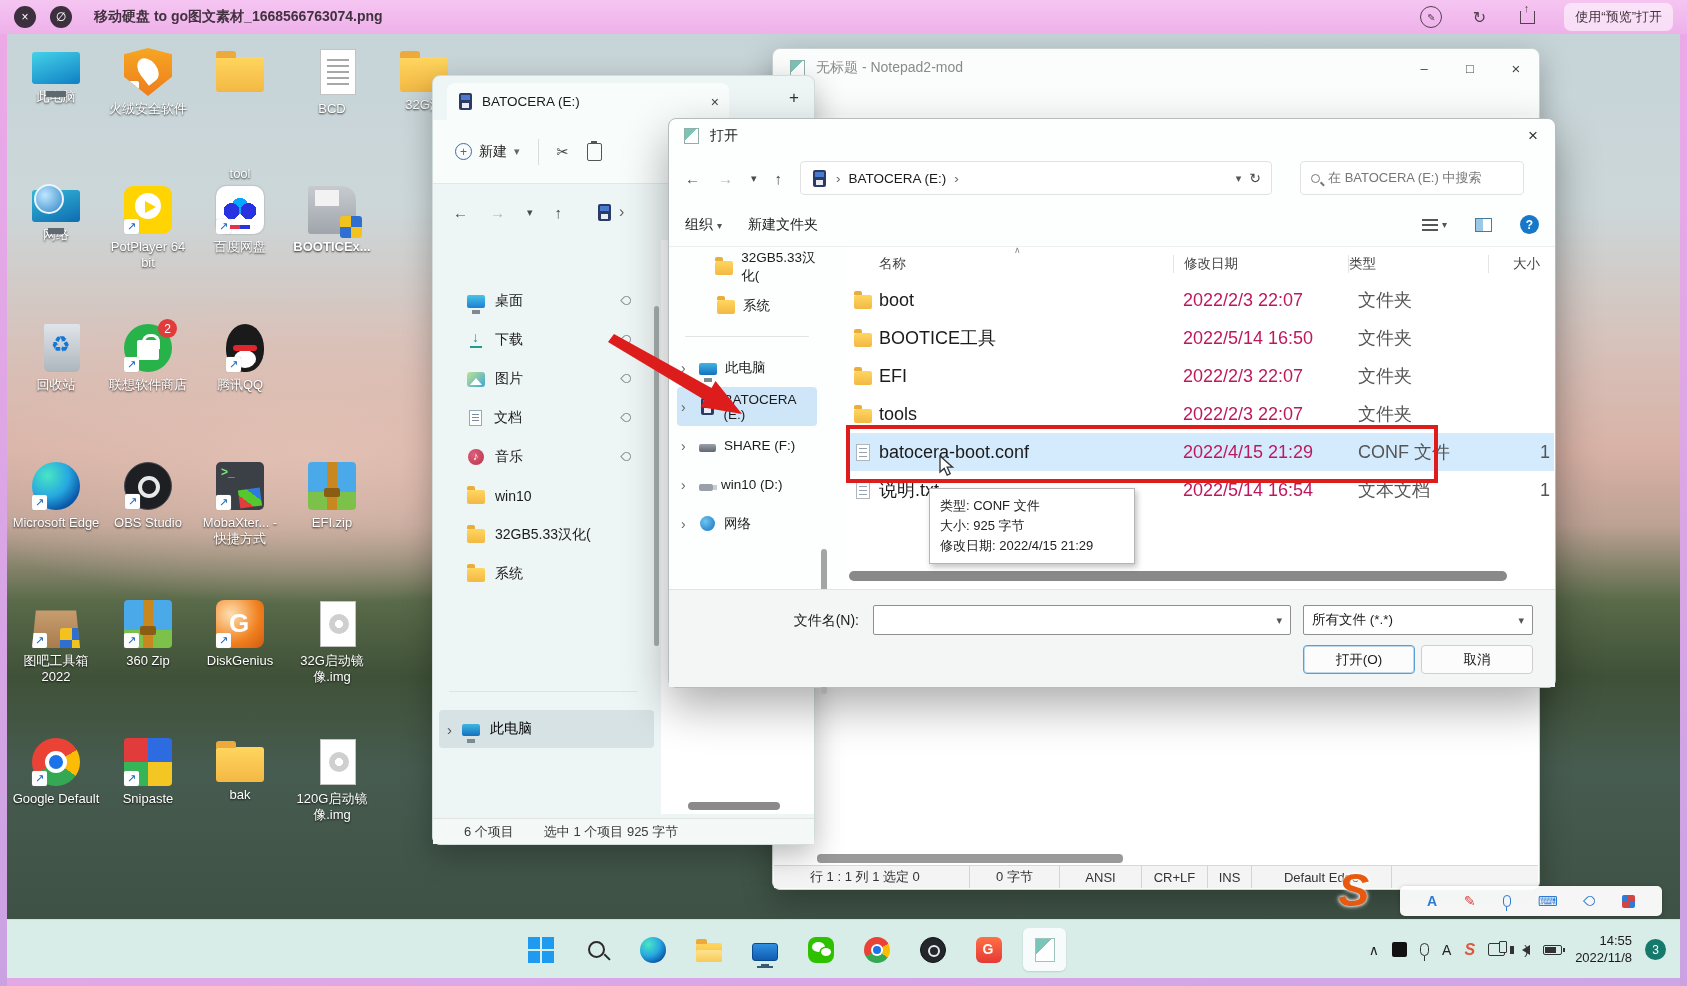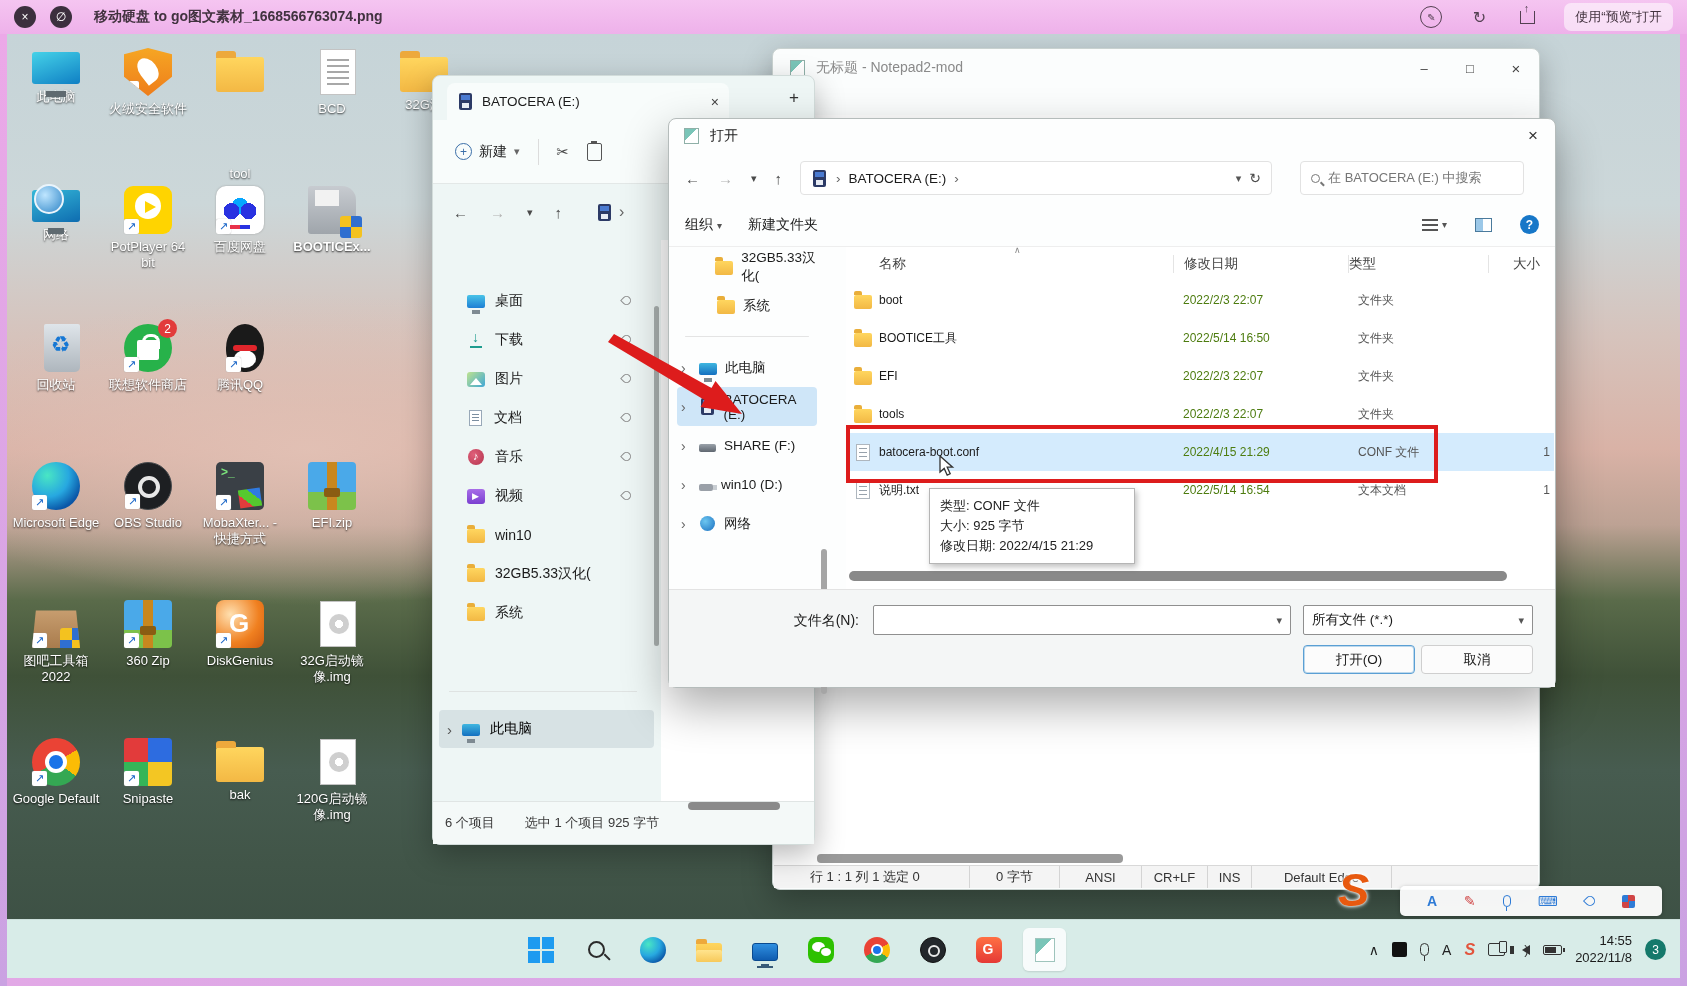--- a/index.html
+++ b/index.html
@@ -136,21 +136,21 @@
   #exp-side{position:absolute;left:0;top:164px;width:220px;bottom:30px;padding-top:41px}
   .side-item{height:39px;display:flex;align-items:center;padding-left:34px;gap:10px;font-size:14px;color:#1b1b1b;position:relative}
   .side-item .pin{display:none;margin-left:auto;margin-right:22px;width:9px;height:9px;border:1.5px solid #8c8c8c;border-radius:50% 50% 50% 0;transform:rotate(45deg)}
   .side-item.pinned .pin{display:block}
   #exp-thispc{position:absolute;left:6px;right:160px;top:634px;height:38px;background:#d7e2e4;border-radius:4px;display:flex;align-items:center;gap:10px;padding-left:8px;font-size:14px}
   #exp-thispc .chev{color:#555;font-size:15px}
   #exp-sep{position:absolute;left:16px;top:615px;width:188px;height:1px;background:#dfe3e2}
   #exp-vscroll{position:absolute;left:221px;top:230px;width:5px;height:340px;background:#a9b0af;border-radius:3px}
   #exp-content{position:absolute;left:228px;top:164px;right:0;bottom:30px;background:#fff}
   #exp-hscroll{position:absolute;left:255px;bottom:34px;width:92px;height:8px;background:#8a8a8a;border-radius:4px;z-index:21}
-  #exp-status{position:absolute;left:0;bottom:0;width:100%;height:43px;background:#f4f9f8;border-top:1px solid #e0e5e4;display:flex;align-items:center;gap:30px;padding-left:12px;font-size:13px;color:#3a3a3a}
+  #exp-status{position:absolute;left:0;bottom:0;width:100%;height:26px;background:#f4f9f8;border-top:1px solid #e0e5e4;display:flex;align-items:center;gap:30px;padding-left:31px;font-size:13px;color:#3a3a3a}
 
   
   #notepad{left:772px;top:48px;width:768px;height:842px;z-index:10;background:#fbfdfd;border:1px solid #c9d2d0}
   #np-title{height:38px;display:flex;align-items:center;padding-left:16px;gap:10px;font-size:14px;color:#8a8a8a}
   #np-controls{margin-left:auto;display:flex}
   #np-controls span{width:46px;height:38px;display:flex;align-items:center;justify-content:center;color:#444;font-size:13px}
   #np-menu{height:28px;display:flex;gap:28px;padding-left:20px;align-items:center;font-size:14px;color:#1b1b1b}
   #np-body{position:absolute;left:1px;top:66px;right:1px;bottom:24px;background:#fff}
   #np-hscroll{position:absolute;left:44px;bottom:26px;width:306px;height:9px;background:#9a9a9a;border-radius:4px}
   #np-status{position:absolute;left:1px;right:1px;bottom:1px;height:23px;background:#f4f4f4;border-top:1px solid #d8d8d8;display:flex;font-size:13px;color:#333;align-items:stretch}
@@ -181,25 +181,25 @@
   .dside-item.selected{background:#cfe6f8}
   .dside-item.divider{height:1px;background:#e4e4e4;margin:11px 8px;padding:0}
   #dlg-sidescroll{position:absolute;left:152px;top:430px;width:6px;height:145px;background:#a5a5a5;border-radius:3px}
   #dlg-list{position:absolute;left:177px;top:128px;right:1px;bottom:98px;background:#fff;overflow:hidden}
   #dlg-cols{height:34px;display:flex;align-items:center;font-size:13.5px;color:#444;position:relative}
   #dlg-cols .c1{padding-left:33px;width:327px}
   #dlg-cols .c2{width:175px;border-left:1px solid #e4e4e4;padding-left:10px}
   #dlg-cols .c3{width:140px;border-left:1px solid #e4e4e4;padding-left:0}
   #dlg-cols .c4{flex:1;border-left:1px solid #e4e4e4;text-align:right;padding-right:14px}
   #sortcaret{position:absolute;left:168px;top:-2px;font-size:9px;color:#888}
-  .frow{height:38px;display:flex;align-items:center;font-size:12px;color:#1b1b1b}
+  .frow{height:38px;display:flex;align-items:center;font-size:18px;color:#1b1b1b}
   .frow.selected{background:#d4ebfd}
   .frow .fic{width:33px;display:flex;justify-content:center}
   .frow .fn{width:294px}
-  .frow .fd{width:175px;padding-left:10px;color:#4d7c0f}
+  .frow .fd{width:175px;padding-left:10px;color:#be185d}
   .frow .ft{width:140px;padding-left:10px;color:#555}
   .frow .fs{flex:1;text-align:right;padding-right:4px;color:#555}
   #dlg-hscroll{position:absolute;left:180px;bottom:106px;width:658px;height:10px;background:#898989;border-radius:5px;z-index:31}
   #dlg-bottom{position:absolute;left:0;bottom:0;width:100%;height:98px;background:#f4f6f6;border-top:1px solid #e3e3e3}
   #fname-label{position:absolute;right:696px;top:22px;font-size:14px;color:#1b1b1b}
   #fname-input{position:absolute;left:204px;top:15px;width:418px;height:30px;background:#fff;border:1px solid #8f8f8f;border-radius:2px;display:flex;align-items:center;justify-content:flex-end;padding-right:8px;color:#555}
   #ftype{position:absolute;left:634px;top:15px;width:230px;height:30px;background:#fff;border:1px solid #8f8f8f;border-radius:2px;display:flex;align-items:center;padding:0 8px;font-size:13.5px;color:#1b1b1b}
   #ftype span.car{margin-left:auto;color:#555}
   .dlgbtn{position:absolute;top:55px;height:29px;width:112px;background:#fcfcfc;border:1px solid #cfcfcf;border-radius:4px;display:flex;align-items:center;justify-content:center;font-size:13.5px;color:#1b1b1b}
   #btn-open{left:634px;border:1px solid #5a9fd4;box-shadow:0 0 0 1px #bcd8ec inset}
@@ -522,25 +522,20 @@
         <span>文档</span>
         <span class="pin"></span>
       </div>
 
       <div class="side-item pinned">
         <span class="ic i-music"></span>
         <span>音乐</span>
         <span class="pin"></span>
       </div>
 
-      <div class="side-item pinned">
-        <span class="ic i-video"></span>
-        <span>视频</span>
-        <span class="pin"></span>
-      </div>
 
       <div class="side-item">
         <span class="ic i-folder"></span>
         <span>win10</span>
 
       </div>
 
 
       <div class="side-item">
         <span class="ic i-folder"></span>

